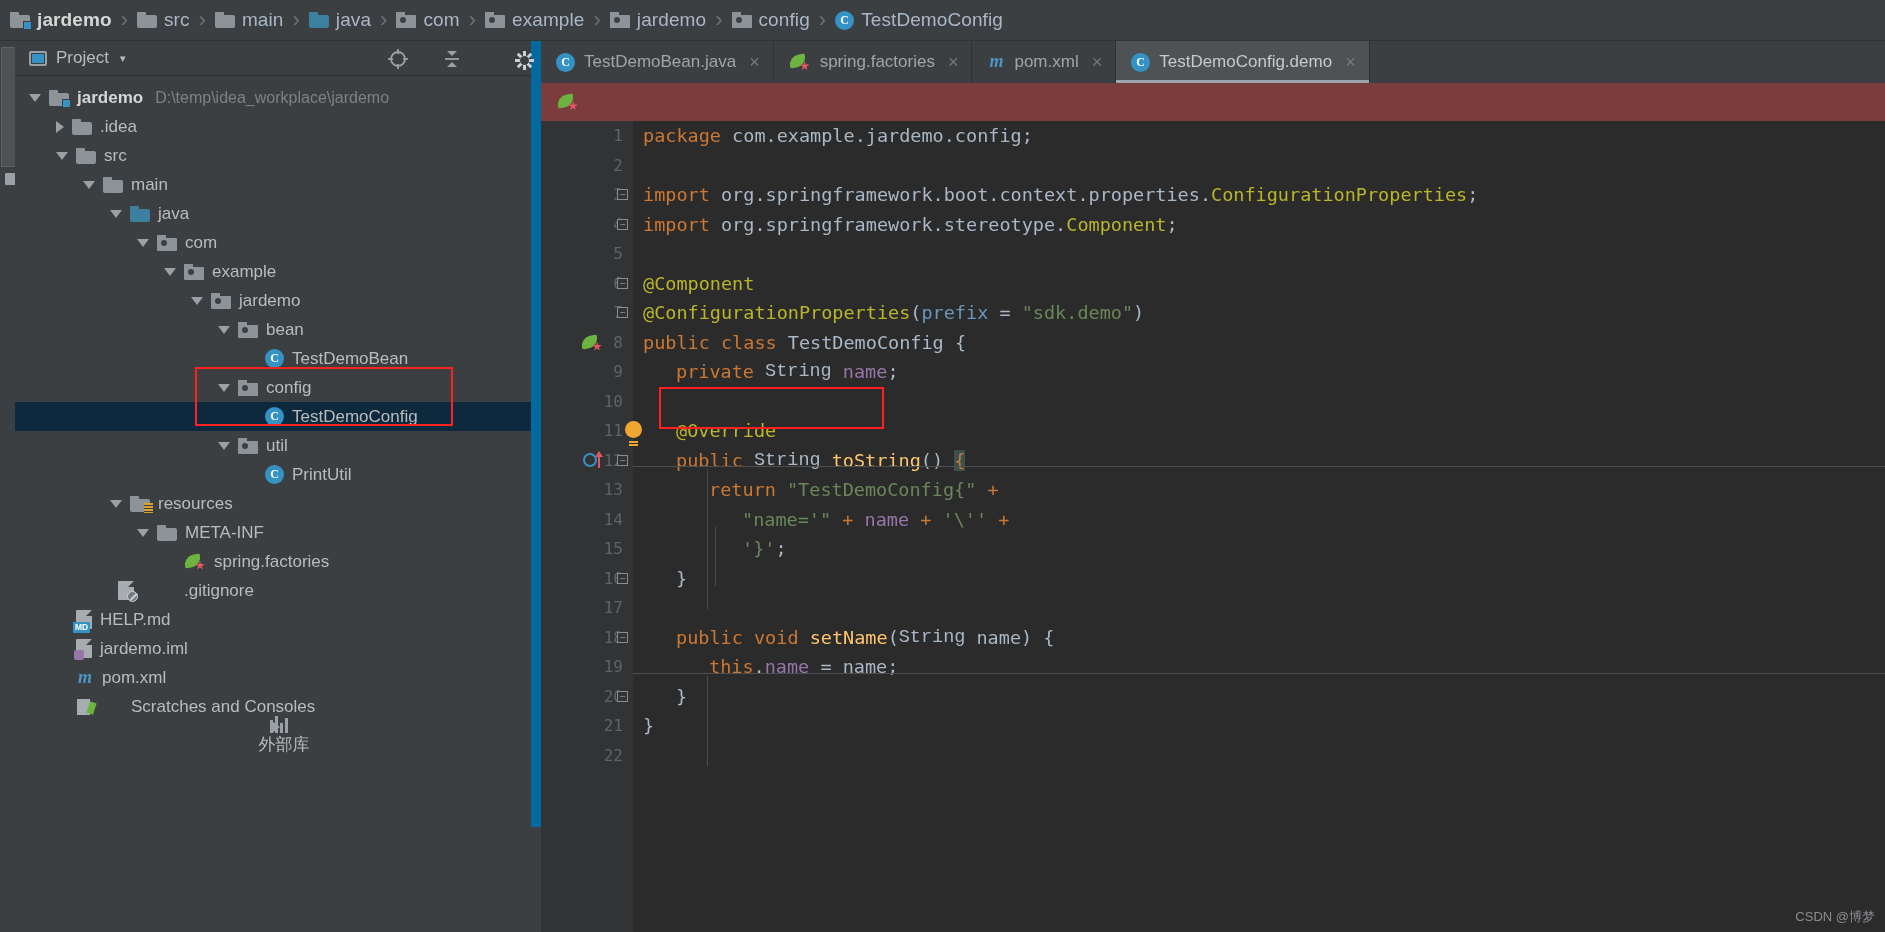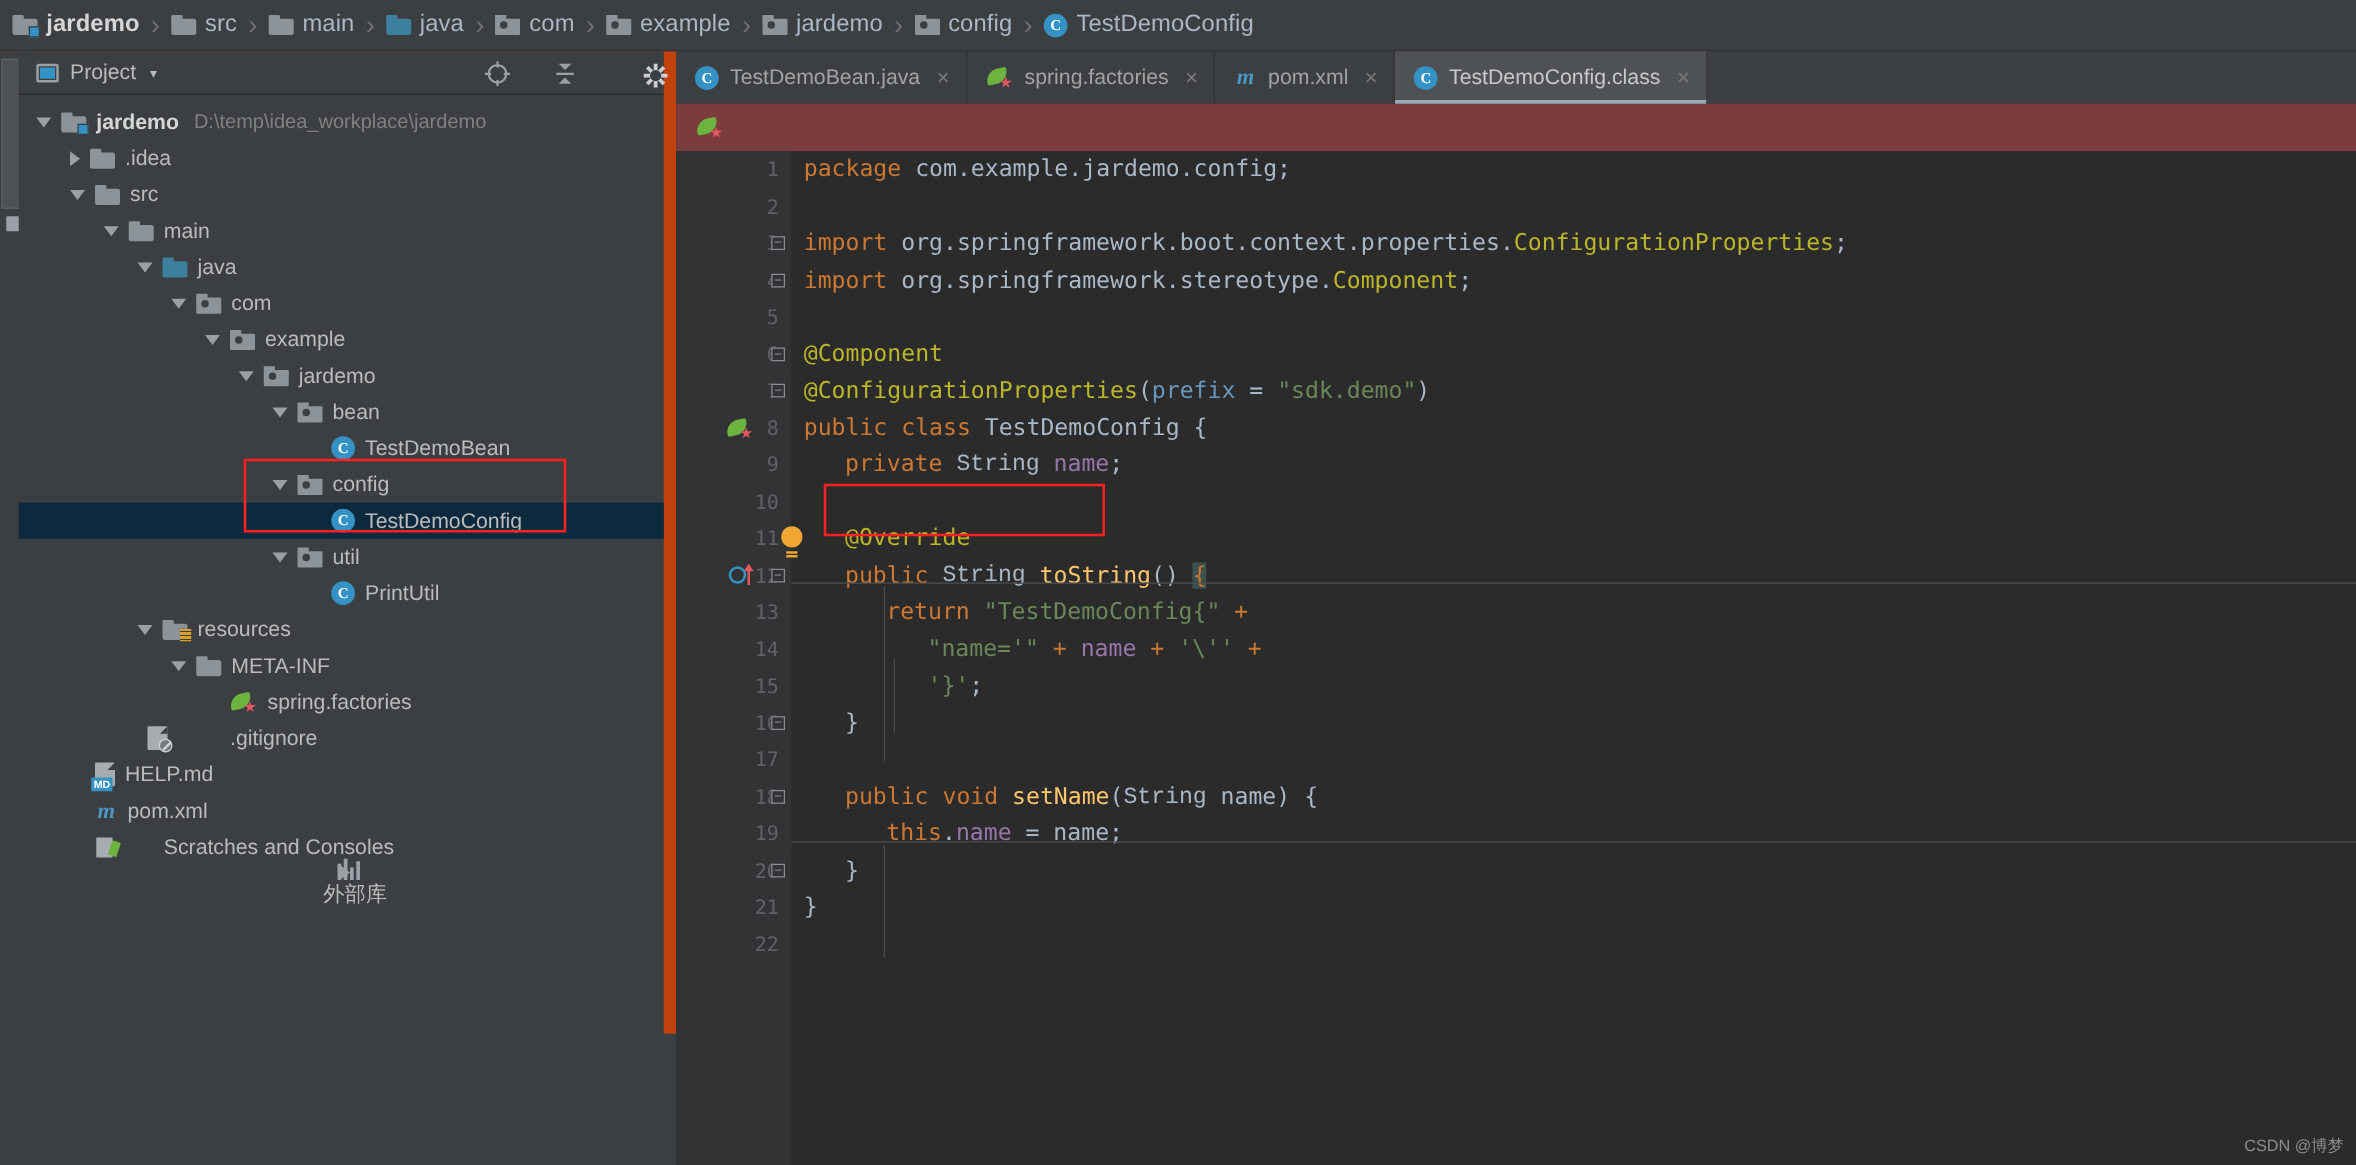--- a/index.html
+++ b/index.html
@@ -2,21 +2,21 @@
 <html><head>
 <meta charset="utf-8">
 <style>
   * { box-sizing: border-box; margin: 0; padding: 0; }
   html, body {
     width: 1885px; height: 932px;
     background: #3c3f41;
     font-family: "Liberation Sans", sans-serif;
     overflow: hidden;
   }
-  #app { position: relative; width: 1885px; height: 827px; background: #c2410c; }
+  #app { position: relative; width: 1885px; height: 827px; background: #0369a1; }
 
   
   .crumbbar {
     position: absolute; left: 0; top: 0; width: 1885px; height: 41px;
     background: #3c3f41; display: flex; align-items: center;
     padding-left: 10px; border-bottom: 1px solid #323232;
   }
   .crumb { display: flex; align-items: center; height: 41px; }
   .crumb .clabel { font-size: 19px; color: #a9b7c6; margin-left: 7px; letter-spacing: .1px; }
   .crumb.first .clabel { font-weight: bold; color: #d6d6d6; }
@@ -495,20 +495,27 @@
         </div>
         <div class="node" style="padding-left: 41px;">
           <span class="arrow none"></span>
           <span class="ic ic-file">
             <span class="ic-md-badge">MD</span>
           </span>
           <span class="nlabel">HELP.md</span>
         </div>
         <div class="node" style="padding-left: 41px;">
           <span class="arrow none"></span>
+          <span class="ic ic-file">
+            <span style="position:absolute;left:-2px;bottom:-2px;width:10px;height:10px;background:#9876aa;border-radius:2px"></span>
+          </span>
+          <span class="nlabel">jardemo.iml</span>
+        </div>
+        <div class="node" style="padding-left: 41px;">
+          <span class="arrow none"></span>
           <span class="ic ic-maven">m</span>
           <span class="nlabel">pom.xml</span>
         </div>
         <div class="node" style="padding-left: 14px; gap: 28px;">
           <span class="arrow none"></span>
           <span class="ic ic-scratch">
             <span class="p1"></span>
             <span class="p2"></span>
           </span>
           <span class="nlabel">Scratches and Consoles</span>
@@ -543,21 +550,21 @@
           <span class="tlabel">spring.factories</span>
           <span class="tclose">×</span>
         </div>
         <div class="etab">
           <span class="ic ic-maven">m</span>
           <span class="tlabel">pom.xml</span>
           <span class="tclose">×</span>
         </div>
         <div class="etab active">
           <span class="ic ic-class">C</span>
-          <span class="tlabel">TestDemoConfig.class</span>
+          <span class="tlabel">TestDemoConfig.demo</span>
           <span class="tclose">×</span>
         </div>
       </div>
 
     <div class="warnbar">
       <span class="ic ic-spring">
         <span class="leaf"></span>
           <span class="star"></span>
       </span>
     </div>

